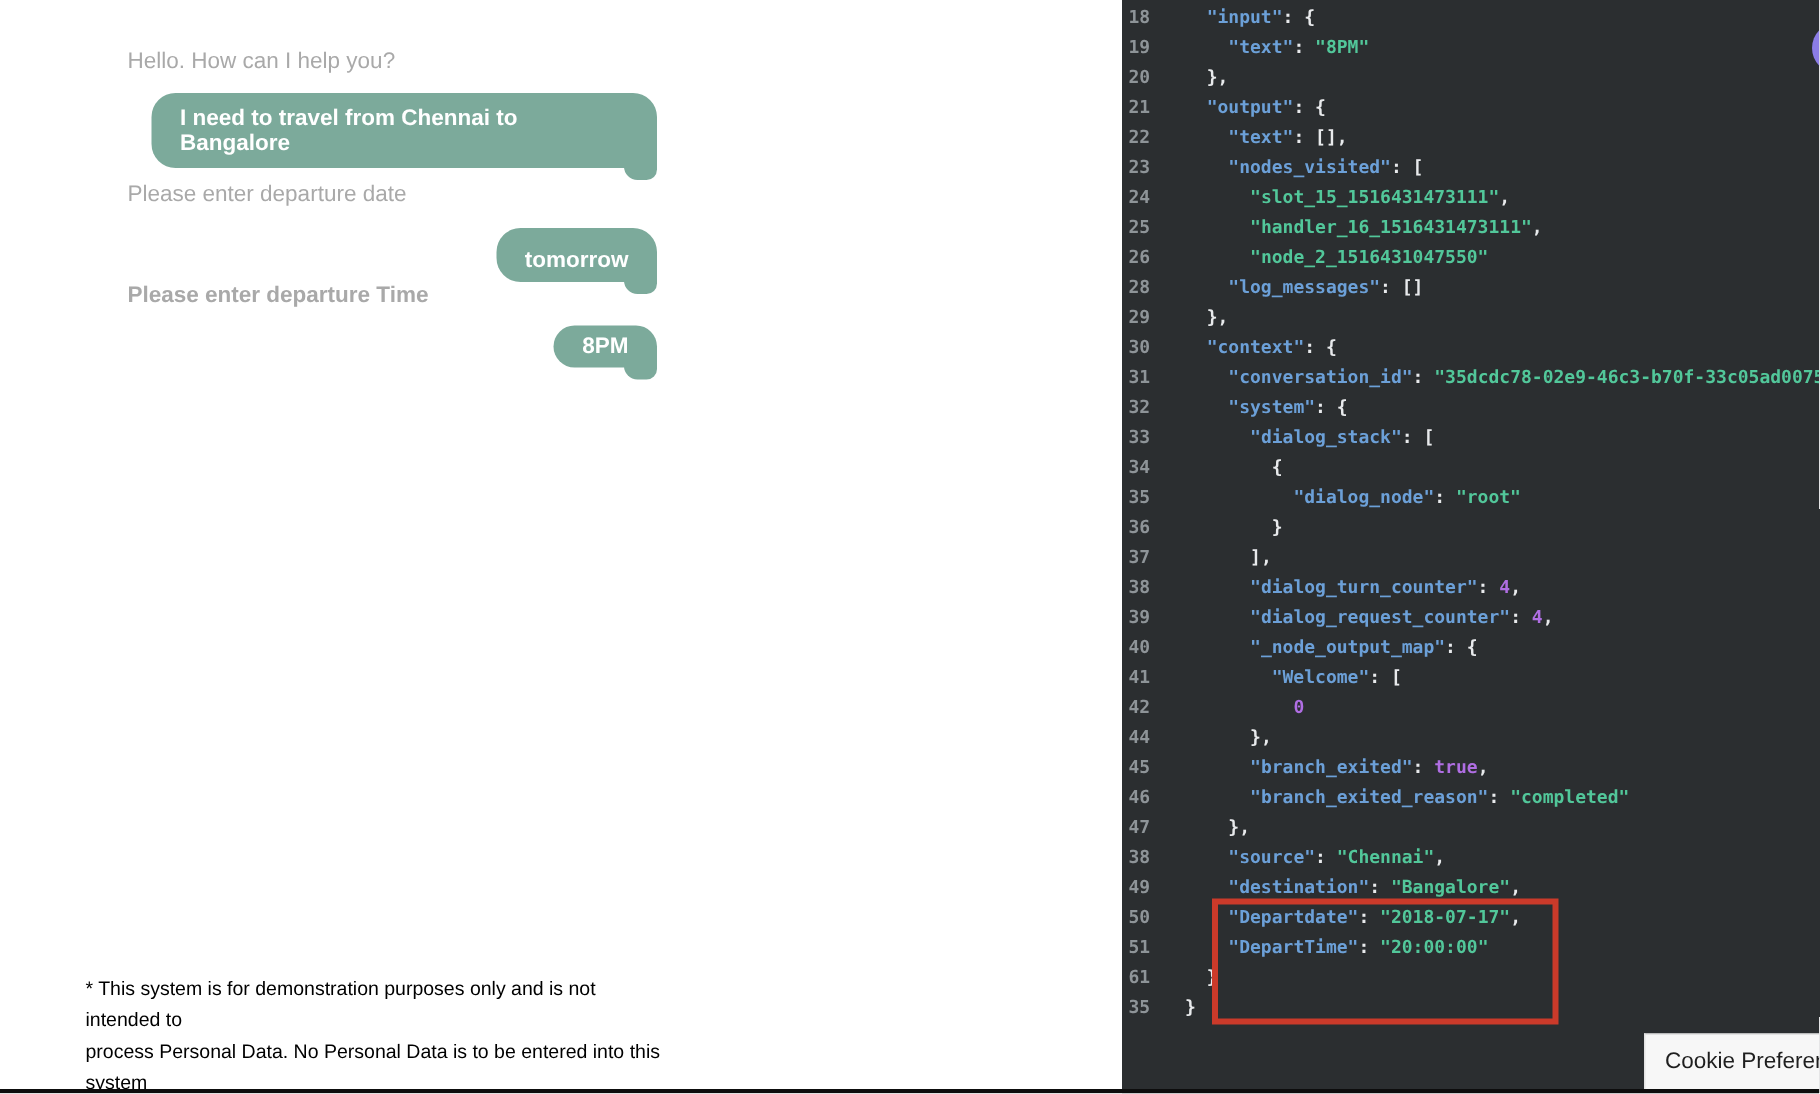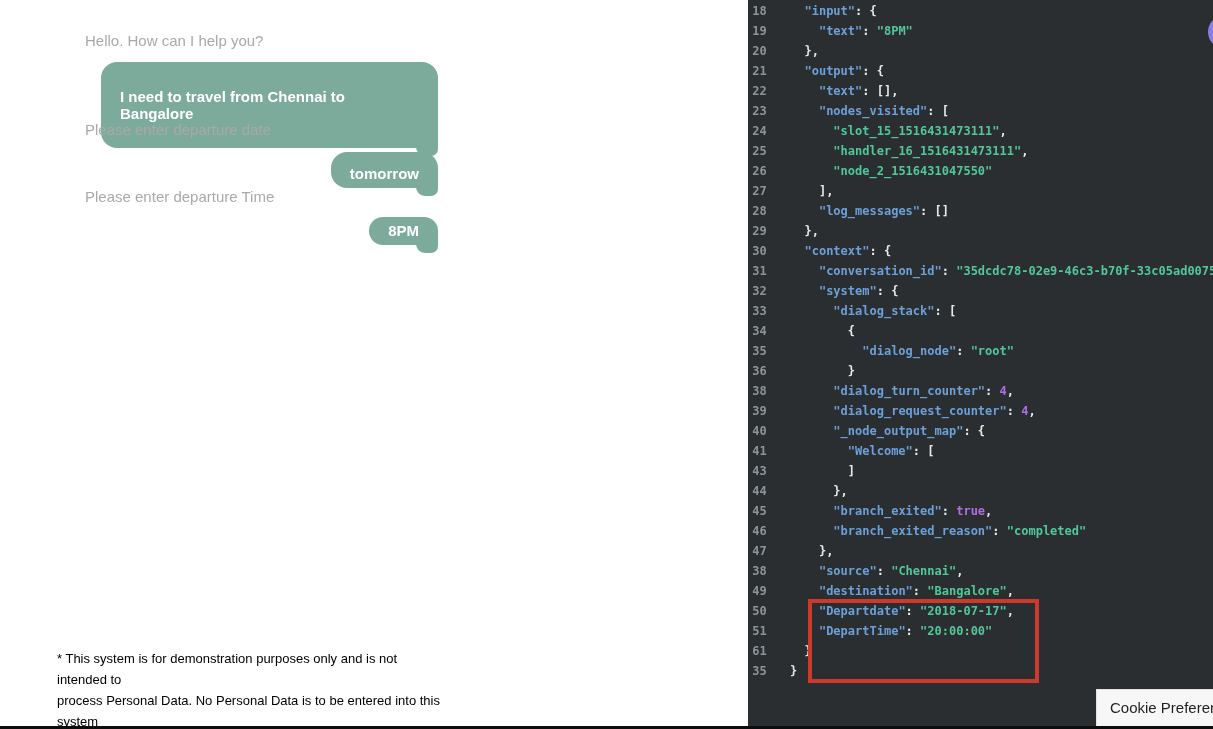--- a/index.html
+++ b/index.html
@@ -8,24 +8,24 @@
   #stage { position:relative; width:1213px; height:729px; background:#fff; overflow:hidden; }
 
   
   #chat-panel { position:absolute; left:0; top:0; width:748px; height:721px; background:#fff; }
   .bot-msg { position:absolute; color:#a9a9a9; font-size:15px; line-height:16px; white-space:nowrap; }
   .bubble { position:absolute; background:var(--bubble); color:#fff; font-weight:bold;
             font-size:15px; line-height:17px; border-radius:16px 16px 2px 16px; }
   .bubble::after { content:""; position:absolute; right:0; bottom:-8px; width:22px; height:16px;
                    background:var(--bubble); border-radius:0 0 7px 9px; }
   .m0 { left:85px;  top:33px; }
-  .m1 { left:101px; top:62px; width:337px; padding:26px 19px; }
+  .m1 { left:101px; top:62px; width:337px; padding:8px 19px; }
   .m2 { left:85px;  top:122px; }
   .m3 { right:310px; top:152px; padding:13px 19px 6px; }
-  .m4 { left:85px;  top:189px; }
+  .m4 { left:85px;  top:189px;font-weight:bold; }
   .m5 { right:310px; top:217px; padding:5px 19px 6px; }
 
   #input-wrap { position:absolute; left:57px; top:608px; width:384px; height:33px;
                 border-bottom:1px solid #3c3c3c; }
   #chat-input { width:100%; height:100%; border:0; outline:none; background:transparent;
                 font-family:"Liberation Sans", sans-serif; font-size:17px; color:#444;
                 padding-left:3px; }
   #chat-input::placeholder { color:#b5b5b5; opacity:1; }
   #caret { position:absolute; left:0; top:5px; width:1px; height:22px; background:#777; }
 
@@ -81,35 +81,35 @@
     <div id="code-lines">
         <div class="cl"><span class="ln">18</span>  <span class="tk-k">"input"</span><span class="tk-p">: {</span></div>
         <div class="cl"><span class="ln">19</span>    <span class="tk-k">"text"</span><span class="tk-p">: </span><span class="tk-s">"8PM"</span></div>
         <div class="cl"><span class="ln">20</span>  <span class="tk-p">},</span></div>
         <div class="cl"><span class="ln">21</span>  <span class="tk-k">"output"</span><span class="tk-p">: {</span></div>
         <div class="cl"><span class="ln">22</span>    <span class="tk-k">"text"</span><span class="tk-p">: [],</span></div>
         <div class="cl"><span class="ln">23</span>    <span class="tk-k">"nodes_visited"</span><span class="tk-p">: [</span></div>
         <div class="cl"><span class="ln">24</span>      <span class="tk-s">"slot_15_1516431473111"</span><span class="tk-p">,</span></div>
         <div class="cl"><span class="ln">25</span>      <span class="tk-s">"handler_16_1516431473111"</span><span class="tk-p">,</span></div>
         <div class="cl"><span class="ln">26</span>      <span class="tk-s">"node_2_1516431047550"</span></div>
-        <div class="cl"><span class="ln">27</span>    <span class="tk-p">],</span></div>
         <div class="cl"><span class="ln">28</span>    <span class="tk-k">"log_messages"</span><span class="tk-p">: []</span></div>
         <div class="cl"><span class="ln">29</span>  <span class="tk-p">},</span></div>
         <div class="cl"><span class="ln">30</span>  <span class="tk-k">"context"</span><span class="tk-p">: {</span></div>
         <div class="cl"><span class="ln">31</span>    <span class="tk-k">"conversation_id"</span><span class="tk-p">: </span><span class="tk-s">"35dcdc78-02e9-46c3-b70f-33c05ad0075</span></div>
         <div class="cl"><span class="ln">32</span>    <span class="tk-k">"system"</span><span class="tk-p">: {</span></div>
         <div class="cl"><span class="ln">33</span>      <span class="tk-k">"dialog_stack"</span><span class="tk-p">: [</span></div>
         <div class="cl"><span class="ln">34</span>        <span class="tk-p">{</span></div>
         <div class="cl"><span class="ln">35</span>          <span class="tk-k">"dialog_node"</span><span class="tk-p">: </span><span class="tk-s">"root"</span></div>
         <div class="cl"><span class="ln">36</span>        <span class="tk-p">}</span></div>
+        <div class="cl"><span class="ln">37</span>      <span class="tk-p">],</span></div>
         <div class="cl"><span class="ln">38</span>      <span class="tk-k">"dialog_turn_counter"</span><span class="tk-p">: </span><span class="tk-n">4</span><span class="tk-p">,</span></div>
         <div class="cl"><span class="ln">39</span>      <span class="tk-k">"dialog_request_counter"</span><span class="tk-p">: </span><span class="tk-n">4</span><span class="tk-p">,</span></div>
         <div class="cl"><span class="ln">40</span>      <span class="tk-k">"_node_output_map"</span><span class="tk-p">: {</span></div>
         <div class="cl"><span class="ln">41</span>        <span class="tk-k">"Welcome"</span><span class="tk-p">: [</span></div>
-        <div class="cl"><span class="ln">43</span>        <span class="tk-p">]</span></div>
+        <div class="cl"><span class="ln">42</span>          <span class="tk-n">0</span></div>
         <div class="cl"><span class="ln">44</span>      <span class="tk-p">},</span></div>
         <div class="cl"><span class="ln">45</span>      <span class="tk-k">"branch_exited"</span><span class="tk-p">: </span><span class="tk-n">true</span><span class="tk-p">,</span></div>
         <div class="cl"><span class="ln">46</span>      <span class="tk-k">"branch_exited_reason"</span><span class="tk-p">: </span><span class="tk-s">"completed"</span></div>
         <div class="cl"><span class="ln">47</span>    <span class="tk-p">},</span></div>
         <div class="cl"><span class="ln">38</span>    <span class="tk-k">"source"</span><span class="tk-p">: </span><span class="tk-s">"Chennai"</span><span class="tk-p">,</span></div>
         <div class="cl"><span class="ln">49</span>    <span class="tk-k">"destination"</span><span class="tk-p">: </span><span class="tk-s">"Bangalore"</span><span class="tk-p">,</span></div>
         <div class="cl"><span class="ln">50</span>    <span class="tk-k">"Departdate"</span><span class="tk-p">: </span><span class="tk-s">"2018-07-17"</span><span class="tk-p">,</span></div>
         <div class="cl"><span class="ln">51</span>    <span class="tk-k">"DepartTime"</span><span class="tk-p">: </span><span class="tk-s">"20:00:00"</span></div>
         <div class="cl"><span class="ln">61</span>  <span class="tk-p">}</span></div>
         <div class="cl"><span class="ln">35</span><span class="tk-p">}</span></div>

